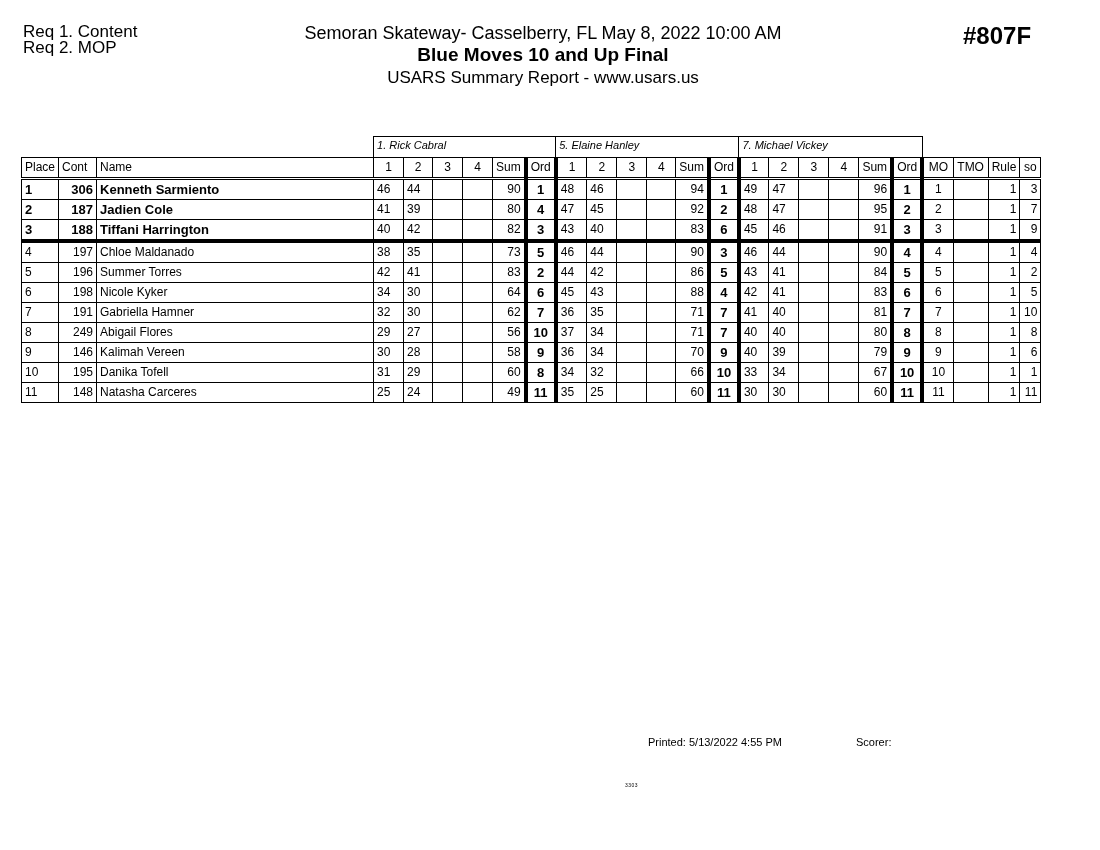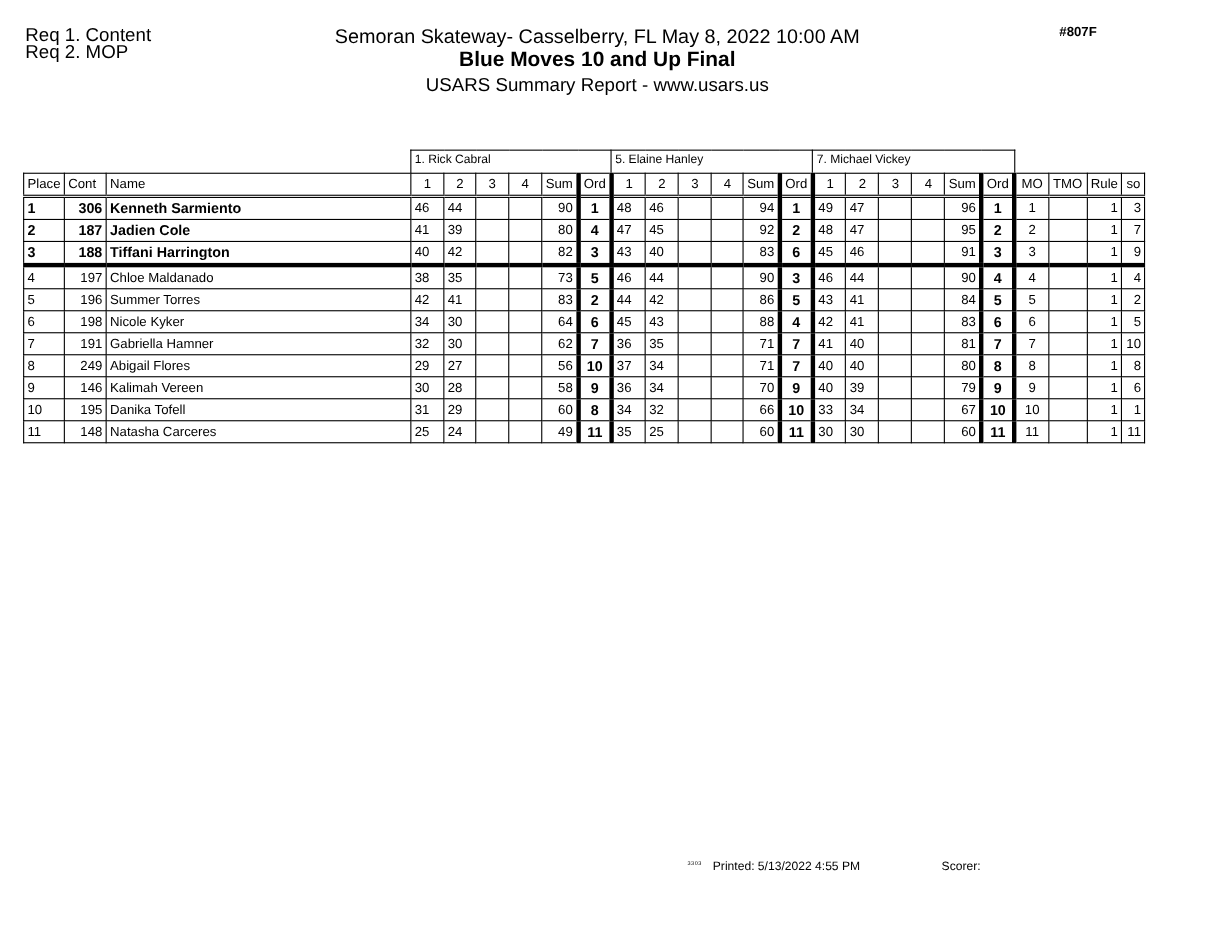--- a/index.html
+++ b/index.html
@@ -3,49 +3,49 @@
 <meta charset="utf-8">
 <style>
   html, body { margin: 0; padding: 0; background: #ffffff; }
   body {
     width: 1100px; height: 850px; position: relative; overflow: hidden;
     font-family: "Liberation Sans", sans-serif; color: #000;
   }
   .req { position: absolute; left: 23px; font-size: 17px; line-height: 14px; }
   .req1 { top: 25px; }
   .req2 { top: 41px; }
-  .event-no { position: absolute; left: 963px; top: 22px; font-size: 12px; font-weight: bold; }
+  .event-no { position: absolute; left: 963px; top: 22px; font-size: 24px; font-weight: bold; }
   .titles { position: absolute; left: 300px; width: 486px; top: 24px; text-align: center; }
   .t1 { font-size: 17px; font-weight: bold; line-height: 20px; }
   .t2 { font-size: 18px; line-height: 18px; }
   .t3 { font-size: 19px; font-weight: bold; line-height: 24px; margin-top: 1px; }
   .t4 { font-size: 17px; line-height: 22px; }
 
   table.grid {
     position: absolute; left: 21px; top: 136px;
     border-collapse: collapse; table-layout: fixed;
     font-size: 12px;
   }
   table.grid td {
     border: 1px solid #000; padding: 0 3px; height: 19px; line-height: 19px;
     white-space: nowrap; overflow: hidden; box-sizing: border-box;
   }
-  table.grid tr.hdr1 td { height: 21px; line-height: 14px; vertical-align: top; padding-top: 1px; font-size: 11px; }
+  table.grid tr.hdr1 td { height: 21px; line-height: 14px; vertical-align: top; padding-top: 1px; font-size: 11px; font-style: italic; }
   table.grid tr.hdr1 td.blank { border: none; }
   table.grid tr.hdr2 td { height: 20px; border-bottom: 3px double #000; }
   .c { text-align: center; }
   .r { text-align: right; }
   .thickL { border-left: 4px solid #000 !important; }
   .thickR { border-right: 4px solid #000 !important; text-align: center; }
   tr.medal td { font-weight: bold; font-size: 13px; }
   tr.medal td.nb { font-weight: normal; font-size: 12px; }
   tr.podium-end td { border-bottom: 4px solid #000; }
   td.ord { font-weight: bold; font-size: 13px; text-align: center; }
 
-  .footer { position: absolute; top: 782px; font-size: 11px; }
+  .footer { position: absolute; top: 736px; font-size: 11px; }
   .tiny { position: absolute; left: 625px; top: 782px; font-size: 5px; letter-spacing: 0.5px; }
   .printed { left: 648px; }
   .scorer { left: 856px; }
 </style>
 </head>
 <body>
 
 <div class="req req1">Req 1.  Content</div>
 <div class="req req2">Req 2.  MOP</div>
 <div class="event-no">#807F</div>

